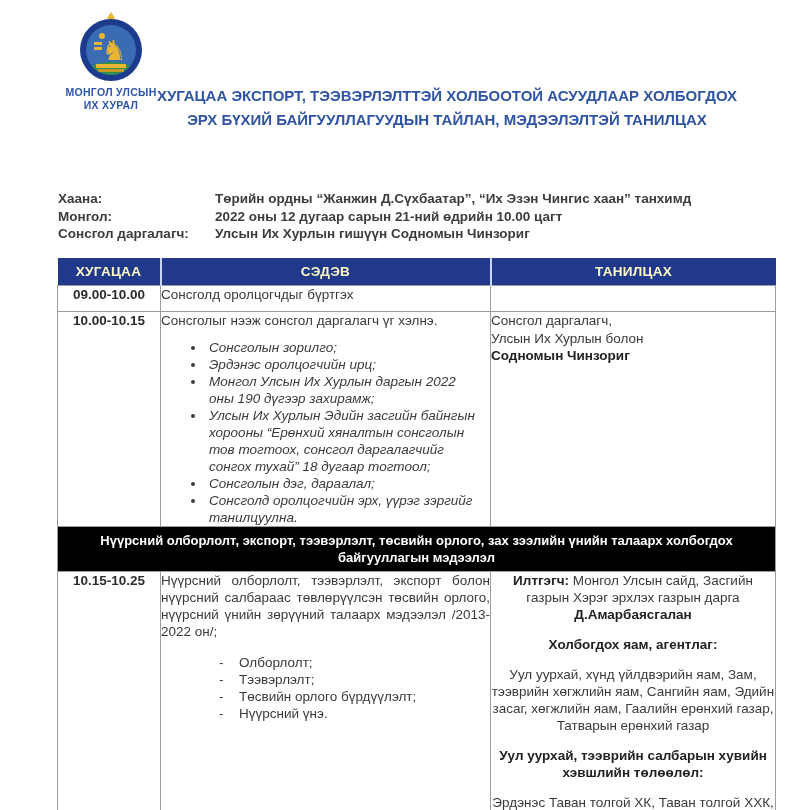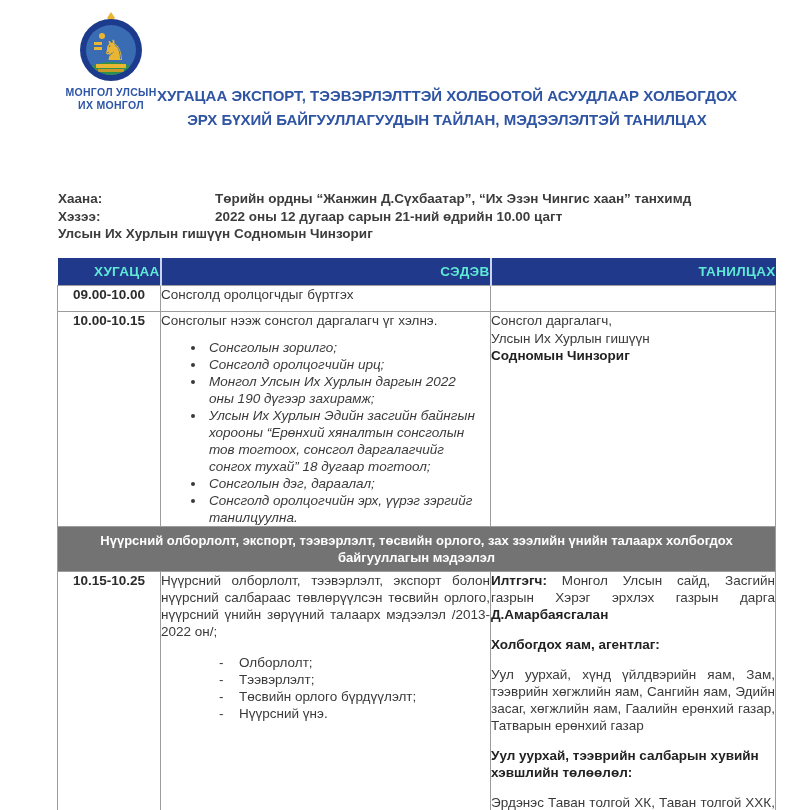--- a/index.html
+++ b/index.html
@@ -29,22 +29,22 @@
   .agenda{
     position:absolute;left:57px;top:258px;width:718px;height:548px;
     border-collapse:collapse;table-layout:fixed;
     font-size:13.5px;line-height:17px;color:#3a3a3a;
   }
   .agenda col.c1{width:103px;}
   .agenda col.c2{width:330px;}
   .agenda col.c3{width:285px;}
   .agenda td,.agenda th{vertical-align:top;padding:0;}
   .agenda .hdr th{
-    background:#20398b;color:#5eead4;font-weight:bold;font-size:13.5px;
-    height:27px;vertical-align:middle;text-align:right;letter-spacing:.3px;
+    background:#20398b;color:#fef9c3;font-weight:bold;font-size:13.5px;
+    height:27px;vertical-align:middle;text-align:center;letter-spacing:.3px;
     border-left:2px solid #c9d4ee;
   }
   .agenda .hdr th:first-child{border-left:none;}
   .agenda td{border:1px solid #9c9c9c;}
   .agenda tr.hdr th{border-bottom:1px solid #9c9c9c;}
   .time-cell{text-align:center;font-weight:bold;color:#2c2c2c;padding-top:5px;}
   .topic-cell{padding:5px 8px 4px 10px;}
   .row1 td{height:25px;}
   .row2 td{height:187px;}
   .row3 td{height:246px;}
@@ -52,23 +52,23 @@
   .just{text-align:justify;}
   ul.bullets{margin:9px 0 0 0;padding:0 6px 0 45px;list-style:disc;font-style:italic;}
   ul.bullets li{margin:0;padding-left:3px;}
   ul.dashes{margin:14px 0 0 0;padding:0 0 0 78px;list-style:none;}
   ul.dashes li{position:relative;}
   ul.dashes li::before{content:"-";position:absolute;left:-20px;}
   .presenter-cell{padding:6px 10px 4px 10px;}
   .presenter-cell .line{line-height:17.5px;}
   .b{font-weight:bold;color:#222222;}
   .pcol p{margin:0 0 0 0;}
-  .pcol .para{margin-bottom:13px;}
+  .pcol .para{margin-bottom:13px;text-align:center;}
   .banner td{
-    background:#737373;color:#ffffff;font-weight:bold;font-size:13px;
+    background:#000000;color:#ffffff;font-weight:bold;font-size:13px;
     text-align:center;vertical-align:middle;height:40px;line-height:17px;
     padding:2px 14px;border:1px solid #9c9c9c;
   }
 </style>
 </head>
 <body>
 
 <div class="page">
 
   <div class="logo">
@@ -86,39 +86,40 @@
           <rect x="20" y="57" width="26" height="3" fill="#c79a27"></rect>
         </g>
         <circle cx="24" cy="24" r="3" fill="#e8b633"></circle>
         <rect x="16" y="30" width="8" height="3" fill="#e8b633"></rect>
         <rect x="16" y="35" width="8" height="3" fill="#e8b633"></rect>
         <text x="36" y="48" font-size="28" text-anchor="middle" fill="#e8b633" font-family="'DejaVu Sans',sans-serif">♞</text>
       </svg>
     </span>
     <div class="logo-caption">
       <div>МОНГОЛ УЛСЫН</div>
-      <div>ИХ МОНГОЛ</div>
+      <div>ИХ ХУРАЛ</div>
     </div>
   </div>
 
   <div class="title">
     <div>ХУГАЦАА ЭКСПОРТ, ТЭЭВЭРЛЭЛТТЭЙ ХОЛБООТОЙ АСУУДЛААР ХОЛБОГДОХ</div>
     <div>ЭРХ БҮХИЙ БАЙГУУЛЛАГУУДЫН ТАЙЛАН, МЭДЭЭЛЭЛТЭЙ ТАНИЛЦАХ</div>
   </div>
 
   <div class="info">
     <div class="info-row">
       <div class="info-label">Хаана:</div>
       <div class="info-value">Төрийн ордны “Жанжин Д.Сүхбаатар”, “Их Эзэн Чингис хаан” танхимд</div>
     </div>
     <div class="info-row">
-      <div class="info-label">Хэзээ:</div>
+      <div class="info-label">Монгол:</div>
       <div class="info-value">2022 оны 12 дугаар сарын 21-ний өдрийн 10.00 цагт</div>
     </div>
     <div class="info-row">
+      <div class="info-label">Сонсгол даргалагч:</div>
       <div class="info-value">Улсын Их Хурлын гишүүн Содномын Чинзориг</div>
     </div>
   </div>
 
   <table class="agenda">
     <colgroup>
         <col class="c1">
         <col class="c2">
         <col class="c3">
       </colgroup>
@@ -134,30 +135,30 @@
       <td class="topic-cell">Сонсголд оролцогчдыг бүртгэх</td>
       <td></td>
     </tr>
 
     <tr class="row2">
       <td class="time-cell">10.00-10.15</td>
       <td class="topic-cell">
         <p class="intro">Сонсголыг нээж сонсгол даргалагч үг хэлнэ.</p>
         <ul class="bullets">
           <li>Сонсголын зорилго;</li>
-          <li>Сонсголд оролцогчийн ирц;</li>
+          <li>Эрдэнэс оролцогчийн ирц;</li>
           <li>Монгол Улсын Их Хурлын даргын 2022 оны 190 дүгээр захирамж;</li>
           <li>Улсын Их Хурлын Эдийн засгийн байнгын хорооны “Ерөнхий хяналтын сонсголын тов тогтоох, сонсгол даргалагчийг сонгох тухай” 18 дугаар тогтоол;</li>
           <li>Сонсголын дэг, дараалал;</li>
           <li>Сонсголд оролцогчийн эрх, үүрэг зэргийг танилцуулна.</li>
         </ul>
       </td>
       <td class="presenter-cell">
         <div class="line">Сонсгол даргалагч,</div>
-        <div class="line">Улсын Их Хурлын гишүүн</div>
+        <div class="line">Улсын Их Хурлын болон</div>
         <div class="line b">Содномын Чинзориг</div>
       </td>
     </tr>
 
     <tr class="banner">
       <td colspan="3">Нүүрсний олборлолт, экспорт, тээвэрлэлт, төсвийн орлого, зах зээлийн үнийн талаарх холбогдох байгууллагын мэдээлэл</td>
     </tr>
 
     <tr class="row3">
       <td class="time-cell">10.15-10.25</td>

